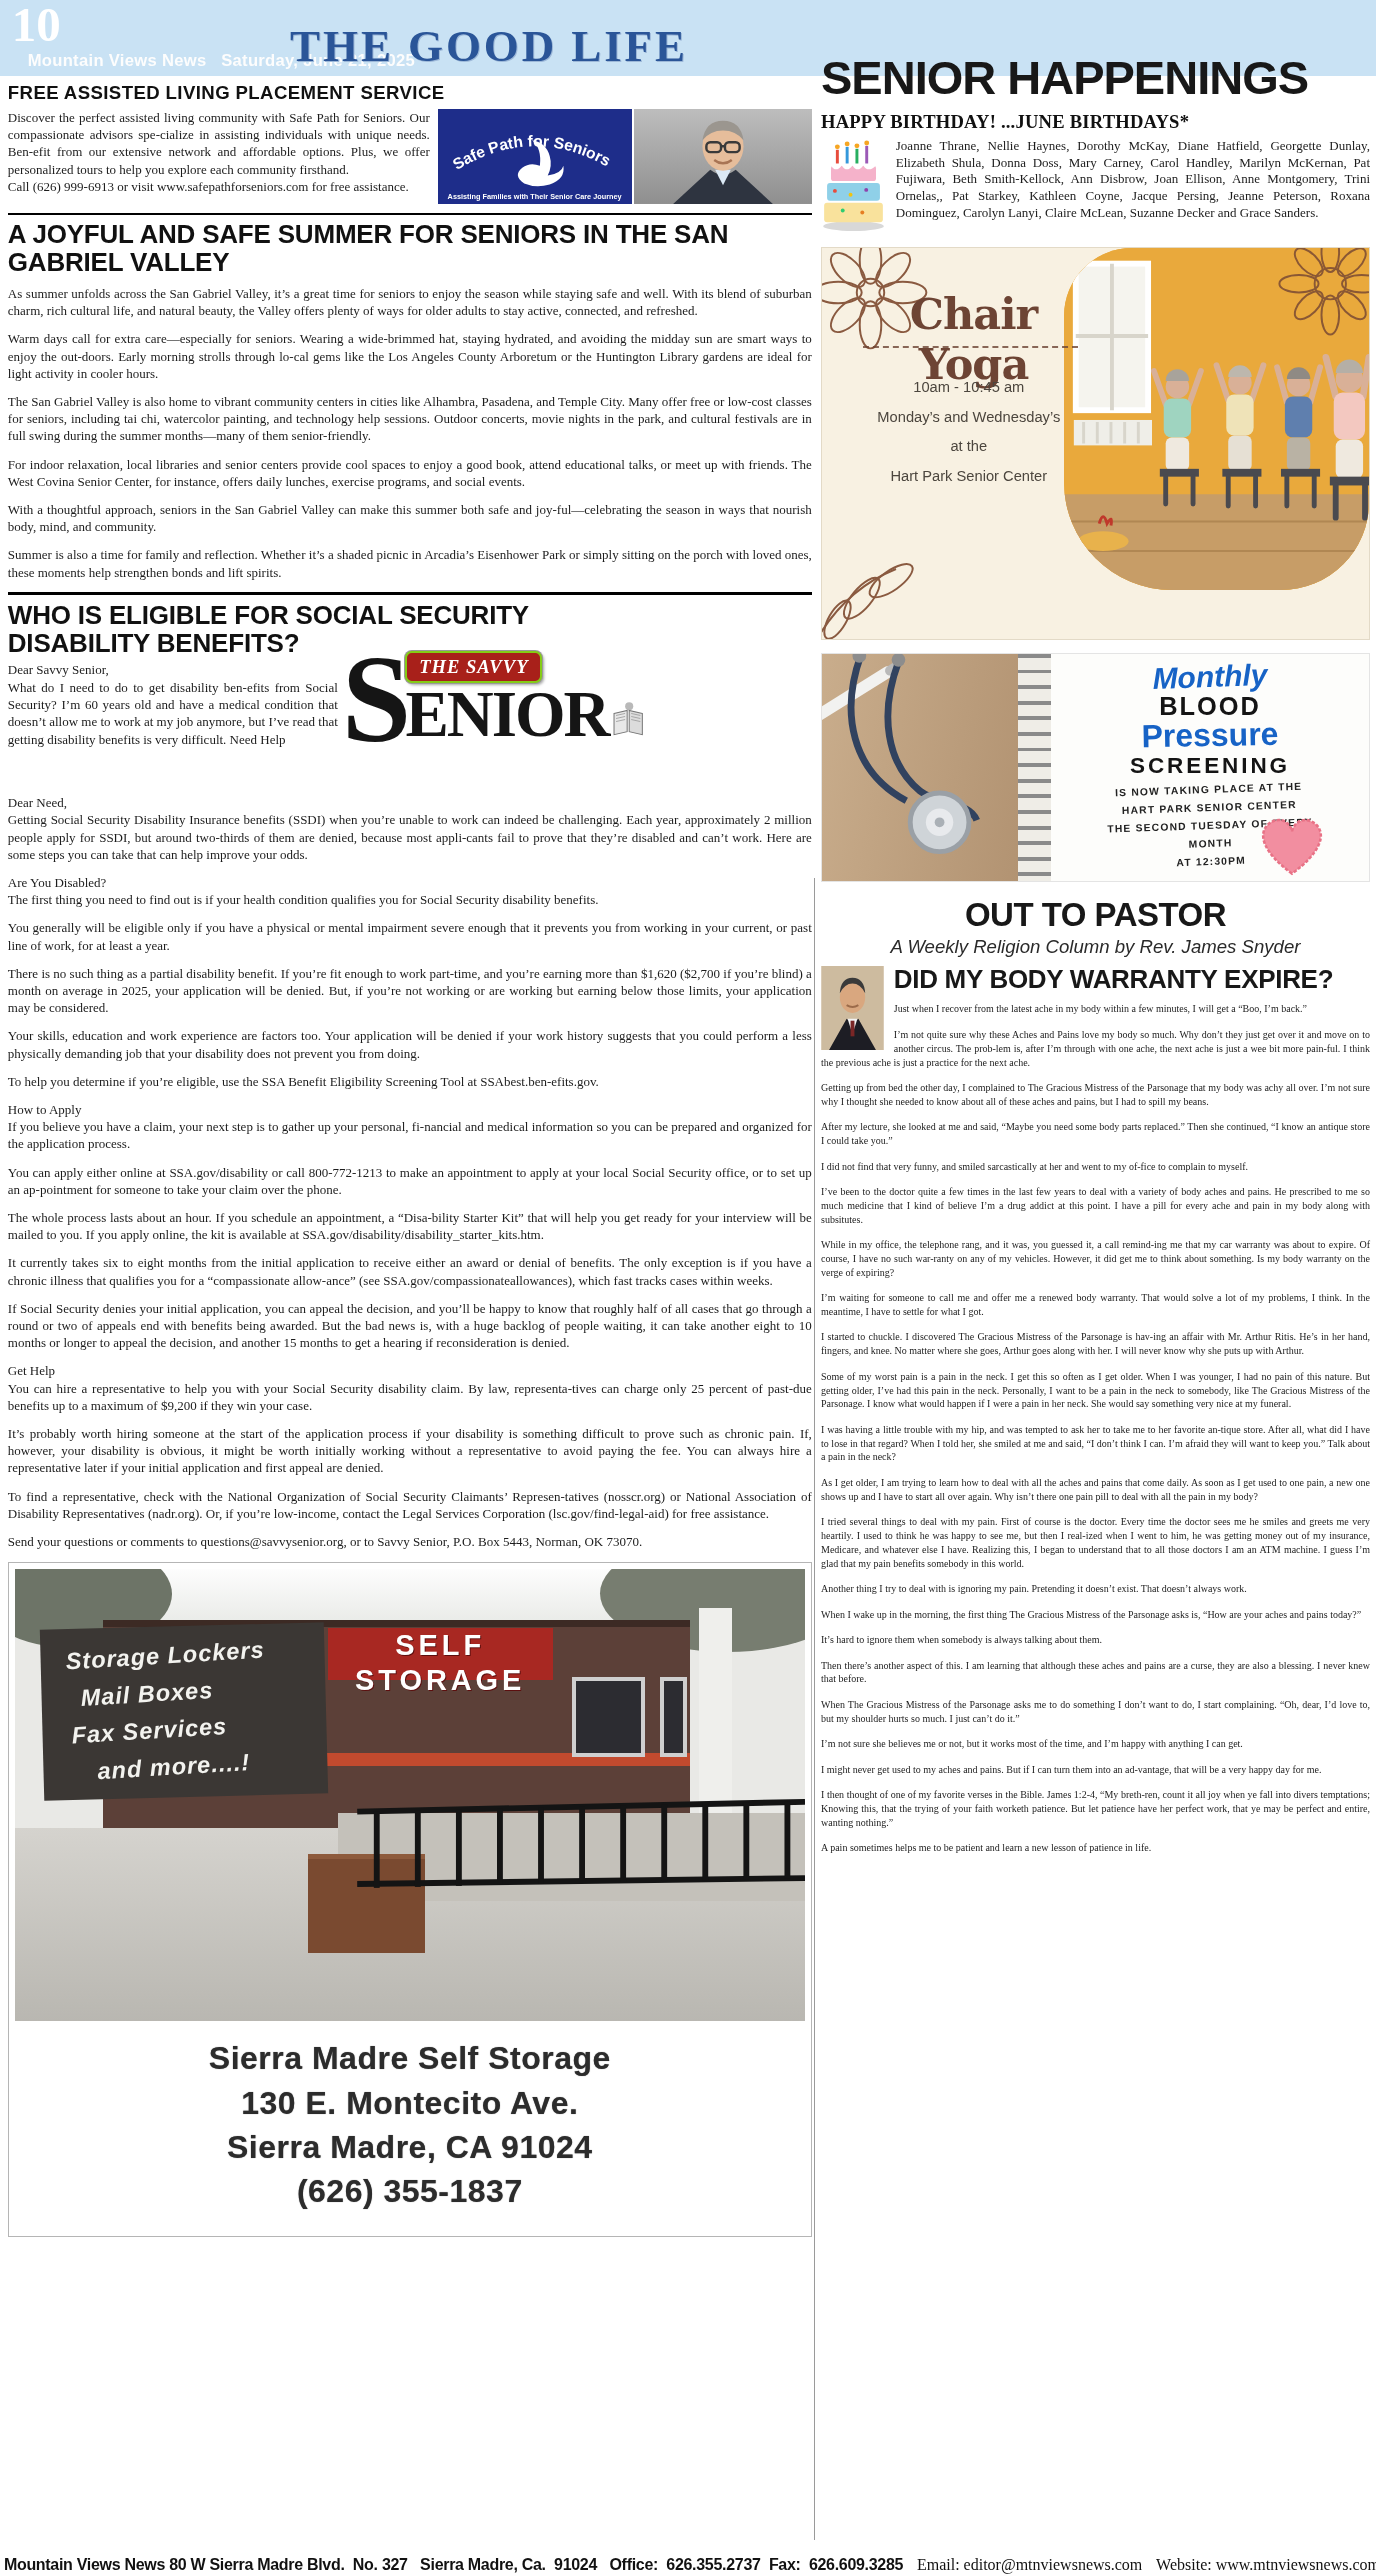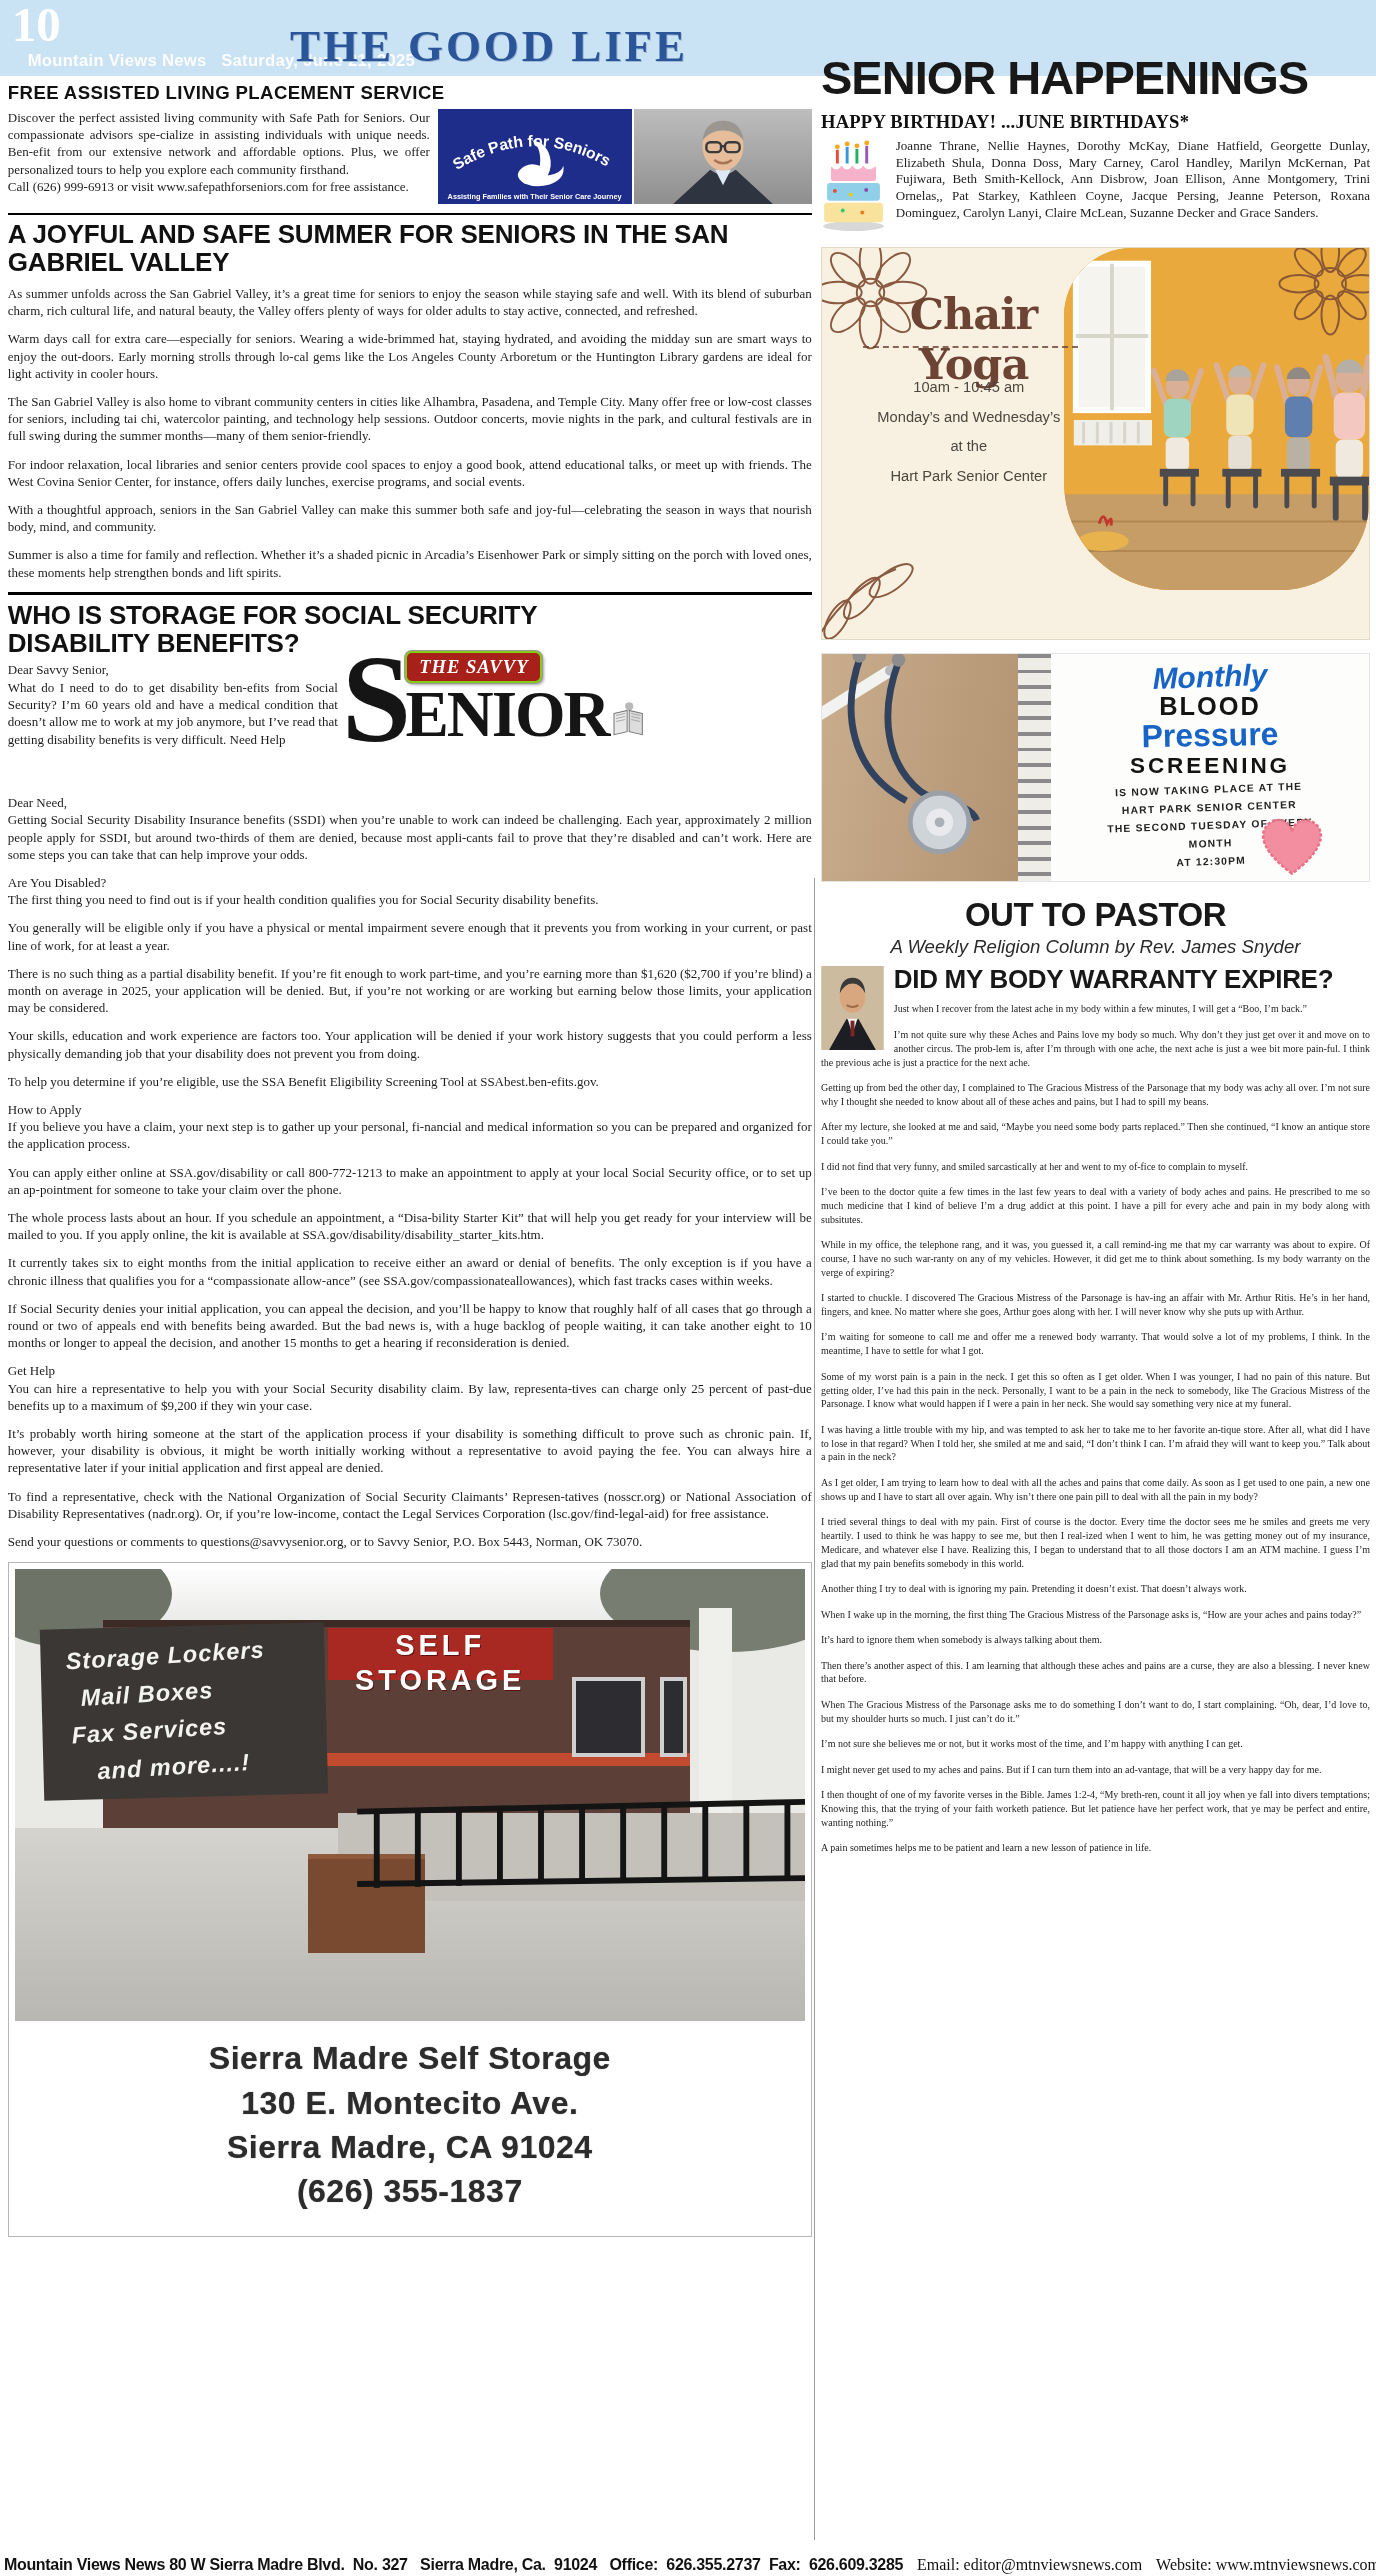--- a/index.html
+++ b/index.html
@@ -181,21 +181,21 @@
       <p class="body-p">Warm days call for extra care—especially for seniors. Wearing a wide-brimmed hat, staying hydrated, and avoiding the midday sun are smart ways to enjoy the out-doors. Early morning strolls through lo-cal gems like the Los Angeles County Arboretum or the Huntington Library gardens are ideal for light activity in cooler hours.</p>
       <p class="body-p">The San Gabriel Valley is also home to vibrant community centers in cities like Alhambra, Pasadena, and Temple City. Many offer free or low-cost classes for seniors, including tai chi, watercolor painting, and technology help sessions. Outdoor concerts, movie nights in the park, and cultural festivals are in full swing during the summer months—many of them senior-friendly.</p>
       <p class="body-p">For indoor relaxation, local libraries and senior centers provide cool spaces to enjoy a good book, attend educational talks, or meet up with friends. The West Covina Senior Center, for instance, offers daily lunches, exercise programs, and social events.</p>
       <p class="body-p">With a thoughtful approach, seniors in the San Gabriel Valley can make this summer both safe and joy-ful—celebrating the season in ways that nourish body, mind, and community.</p>
       <p class="body-p">Summer is also a time for family and reflection. Whether it’s a shaded picnic in Arcadia’s Eisenhower Park or simply sitting on the porch with loved ones, these moments help strengthen bonds and lift spirits.</p>
     </section>
 
     <hr class="rule2">
 
     <section class="savvy">
-      <h1 class="savvy-title">WHO IS STORAGE FOR SOCIAL SECURITY DISABILITY BENEFITS?</h1>
+      <h1 class="savvy-title">WHO IS ELIGIBLE FOR SOCIAL SECURITY DISABILITY BENEFITS?</h1>
       <div class="savvy-logo">
         <span class="big-s">S</span>
         <div class="logo-right">
           <span class="the-savvy">THE SAVVY</span>
           <span class="enior">ENIOR</span>
         </div>
         <svg class="newspaper-icon" width="63" height="68" viewBox="0 0 64 70">
           <circle cx="34" cy="12" r="8" fill="#b9b9b9"></circle>
           <path d="M4,26 L30,20 L30,62 L4,68 Z" fill="#e8e8e8" stroke="#777" stroke-width="2"></path>
           <path d="M60,26 L34,20 L34,62 L60,68 Z" fill="#dcdcdc" stroke="#777" stroke-width="2"></path>
@@ -484,22 +484,22 @@
         </svg>
       </div>
       <h3 class="otp-head2">DID MY BODY WARRANTY EXPIRE?</h3>
       <p class="otp-p">Just when I recover from the latest ache in my body within a few minutes, I will get a “Boo, I’m back.”</p>
       <p class="otp-p">I’m not quite sure why these Aches and Pains love my body so much. Why don’t they just get over it and move on to another circus. The prob-lem is, after I’m through with one ache, the next ache is just a wee bit more pain-ful. I think the previous ache is just a practice for the next ache.</p>
       <p class="otp-p">Getting up from bed the other day, I complained to The Gracious Mistress of the Parsonage that my body was achy all over. I’m not sure why I thought she needed to know about all of these aches and pains, but I had to spill my beans.</p>
       <p class="otp-p">After my lecture, she looked at me and said, “Maybe you need some body parts replaced.” Then she continued, “I know an antique store I could take you.”</p>
       <p class="otp-p">I did not find that very funny, and smiled sarcastically at her and went to my of-fice to complain to myself.</p>
       <p class="otp-p">I’ve been to the doctor quite a few times in the last few years to deal with a variety of body aches and pains. He prescribed to me so much medicine that I kind of believe I’m a drug addict at this point. I have a pill for every ache and pain in my body along with subsitutes.</p>
       <p class="otp-p">While in my office, the telephone rang, and it was, you guessed it, a call remind-ing me that my car warranty was about to expire. Of course, I have no such war-ranty on any of my vehicles. However, it did get me to think about something. Is my body warranty on the verge of expiring?</p>
+      <p class="otp-p">I’m waiting for someone to call me and offer me a renewed body warranty. That would solve a lot of my problems, I think.  In the meantime, I have to settle for what I got.</p>
       <p class="otp-p">I started to chuckle. I discovered The Gracious Mistress of the Parsonage is hav-ing an affair with Mr. Arthur Ritis. He’s in her hand, fingers, and knee. No matter where she goes, Arthur goes along with her. I will never know why she puts up with Arthur.</p>
-      <p class="otp-p">I’m waiting for someone to call me and offer me a renewed body warranty. That would solve a lot of my problems, I think.  In the meantime, I have to settle for what I got.</p>
       <p class="otp-p">Some of my worst pain is a pain in the neck. I get this so often as I get older. When I was younger, I had no pain of this nature. But getting older, I’ve had this pain in the neck. Personally, I want to be a pain in the neck to somebody, like The Gracious Mistress of the Parsonage. I know what would happen if I were a pain in her neck. She would say something very nice at my funeral.</p>
       <p class="otp-p">I was having a little trouble with my hip, and was tempted to ask her to take me to her favorite an-tique store. After all, what did I have to lose in that regard? When I told her, she smiled at me and said, “I don’t think I can. I’m afraid they will want to keep you.”  Talk about a pain in the neck?</p>
       <p class="otp-p">As I get older, I am trying to learn how to deal with all the aches and pains that come daily. As soon as I get used to one pain, a new one shows up and I have to start all over again. Why isn’t there one pain pill to deal with all the pain in my body?</p>
       <p class="otp-p">I tried several things to deal with my pain. First of course is the doctor. Every time the doctor sees me he smiles and greets me very heartily. I used to think he was happy to see me, but then I real-ized when I went to him, he was getting money out of my insurance, Medicare, and whatever else I have. Realizing this, I began to understand that to all those doctors I am an ATM machine. I guess I’m glad that my pain benefits somebody in this world.</p>
       <p class="otp-p">Another thing I try to deal with is ignoring my pain. Pretending it doesn’t exist. That doesn’t always work.</p>
       <p class="otp-p">When I wake up in the morning, the first thing The Gracious Mistress of the Parsonage asks is, “How are your aches and pains today?”</p>
       <p class="otp-p">It’s hard to ignore them when somebody is always talking about them.</p>
       <p class="otp-p">Then there’s another aspect of this. I am learning that although these aches and pains are a curse, they are also a blessing. I never knew that before.</p>
       <p class="otp-p">When The Gracious Mistress of the Parsonage asks me to do something I don’t want to do, I start complaining. “Oh, dear, I’d love to, but my shoulder hurts so much. I just can’t do it.”</p>
       <p class="otp-p">I’m not sure she believes me or not, but it works most of the time, and I’m happy with anything I can get.</p>

